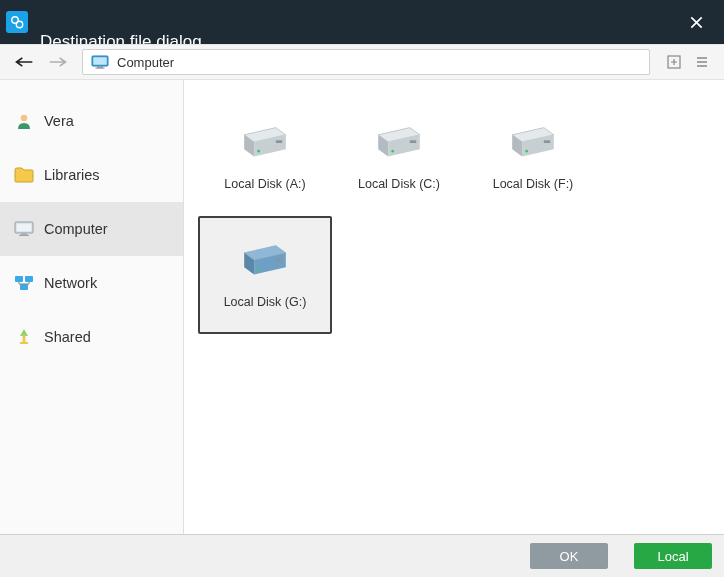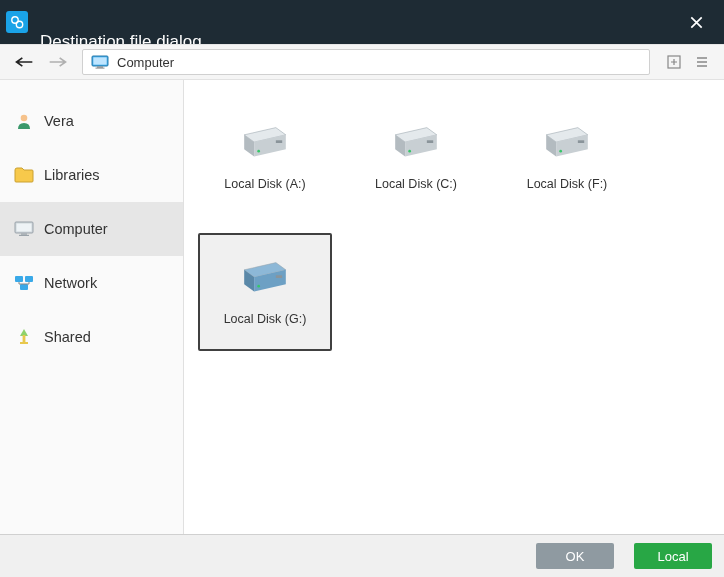--- a/index.html
+++ b/index.html
@@ -113,21 +113,20 @@
   .sidebar-item-label { font-size:14.5px; }
 
   .content {
     flex:1;
     padding: 18px 14px;
   }
   .disk-grid {
     display:flex;
     flex-wrap:wrap;
     align-content:flex-start;
-    gap:17px;
   }
   .disk {
     width:134px;
     height:118px;
     display:flex;
     flex-direction:column;
     align-items:center;
     justify-content:center;
     gap:12px;
     border:1px solid transparent;
@@ -142,21 +141,21 @@
   .disk .drive-icon { width:56px; height:38px; }
 
   
   .footer {
     height:42px;
     background:#f0f0f0;
     display:flex;
     align-items:center;
     justify-content:flex-end;
     padding: 0 12px;
-    gap:20px;
+    gap:26px;
   }
   .btn {
     min-width:78px;
     height:26px;
     border:none;
     border-radius:2px;
     font-size:13px;
     cursor:pointer;
     color:#fff;
   }

